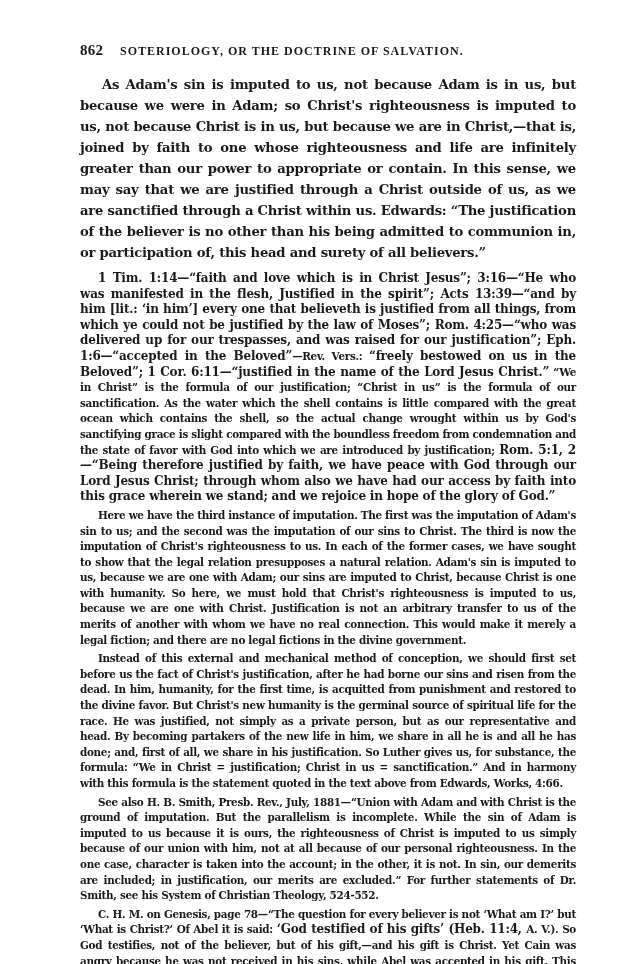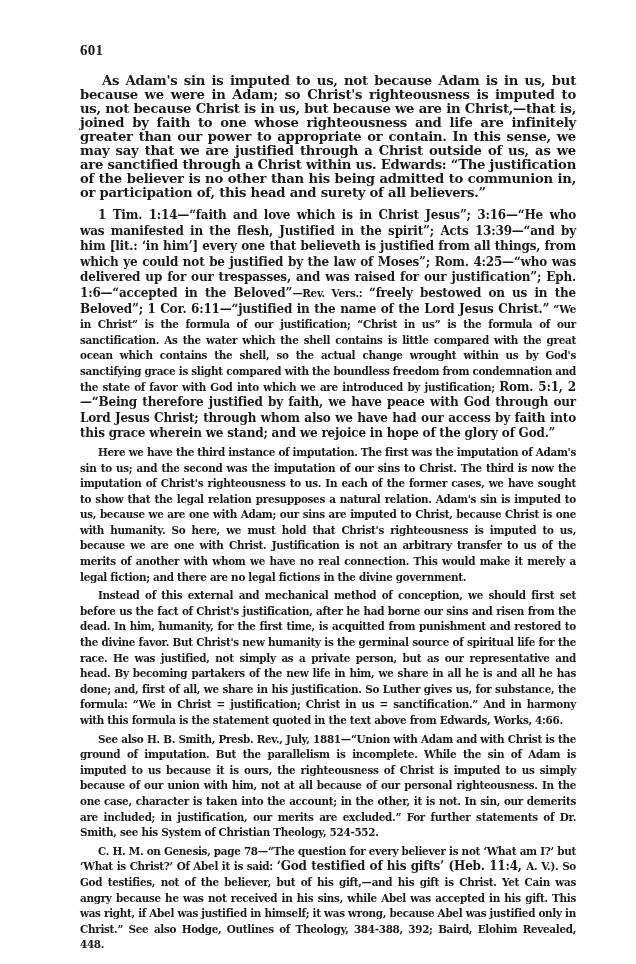--- a/index.html
+++ b/index.html
@@ -36,21 +36,21 @@
       width: 40px;
     }
     .running-title {
       font-size: 12px;
       letter-spacing: 1px;
       font-variant: small-caps;
     }
     .body-para {
       font-family: "DejaVu Serif", serif;
       font-size: 13.2px;
-      line-height: 14px;
+      line-height: 21px;
       text-align: justify;
       text-indent: 22px;
       margin: 0 0 8px 0;
       letter-spacing: -0.25px;
       font-weight: bold;
     }
     .small-para {
       font-family: "DejaVu Serif", serif;
       font-size: 10.4px;
       line-height: 15.6px;
@@ -63,21 +63,22 @@
     .tiny {
       font-size: 12px;
       letter-spacing: -0.2px;
     }
   </style>
 </head>
 <body>
 
 <div class="page">
   <div class="running-head">
-    <span class="page-number">601</span>
+    <span class="page-number">862</span>
+    <span class="running-title">SOTERIOLOGY, OR THE DOCTRINE OF SALVATION.</span>
   </div>
 
   <p class="body-para">As Adam's sin is imputed to us, not because Adam is in us, but because we were in Adam; so Christ's righteousness is imputed to us, not because Christ is in us, but because we are in Christ,—that is, joined by faith to one whose righteousness and life are infinitely greater than our power to appropriate or contain. In this sense, we may say that we are justified through a Christ outside of us, as we are sanctified through a Christ within us. Edwards: “The justification of the believer is no other than his being admitted to communion in, or participation of, this head and surety of all believers.”</p>
 
   <p class="small-para">
     <span class="tiny">1 Tim. 1:14—“faith and love which is in Christ Jesus”; 3:16—“He who was manifested in the flesh, Justified in the spirit”; Acts 13:39—“and by him [lit.: ‘in him’] every one that believeth is justified from all things, from which ye could not be justified by the law of Moses”; Rom. 4:25—“who was delivered up for our trespasses, and was raised for our justification”; Eph. 1:6—“accepted in the Beloved”</span><span>—Rev. Vers.: </span><span class="tiny">“freely bestowed on us in the Beloved”; 1 Cor. 6:11—“justified in the name of the Lord Jesus Christ.”</span><span> “We in Christ” is the formula of our justification; “Christ in us” is the formula of our sanctification. As the water which the shell contains is little compared with the great ocean which contains the shell, so the actual change wrought within us by God's sanctifying grace is slight compared with the boundless freedom from condemnation and the state of favor with God into which we are introduced by justification; </span><span class="tiny">Rom. 5:1, 2—“Being therefore justified by faith, we have peace with God through our Lord Jesus Christ; through whom also we have had our access by faith into this grace wherein we stand; and we rejoice in hope of the glory of God.”</span>
   </p>
 
   <p class="small-para">Here we have the third instance of imputation. The first was the imputation of Adam's sin to us; and the second was the imputation of our sins to Christ. The third is now the imputation of Christ's righteousness to us. In each of the former cases, we have sought to show that the legal relation presupposes a natural relation. Adam's sin is imputed to us, because we are one with Adam; our sins are imputed to Christ, because Christ is one with humanity. So here, we must hold that Christ's righteousness is imputed to us, because we are one with Christ. Justification is not an arbitrary transfer to us of the merits of another with whom we have no real connection. This would make it merely a legal fiction; and there are no legal fictions in the divine government.</p>
 

